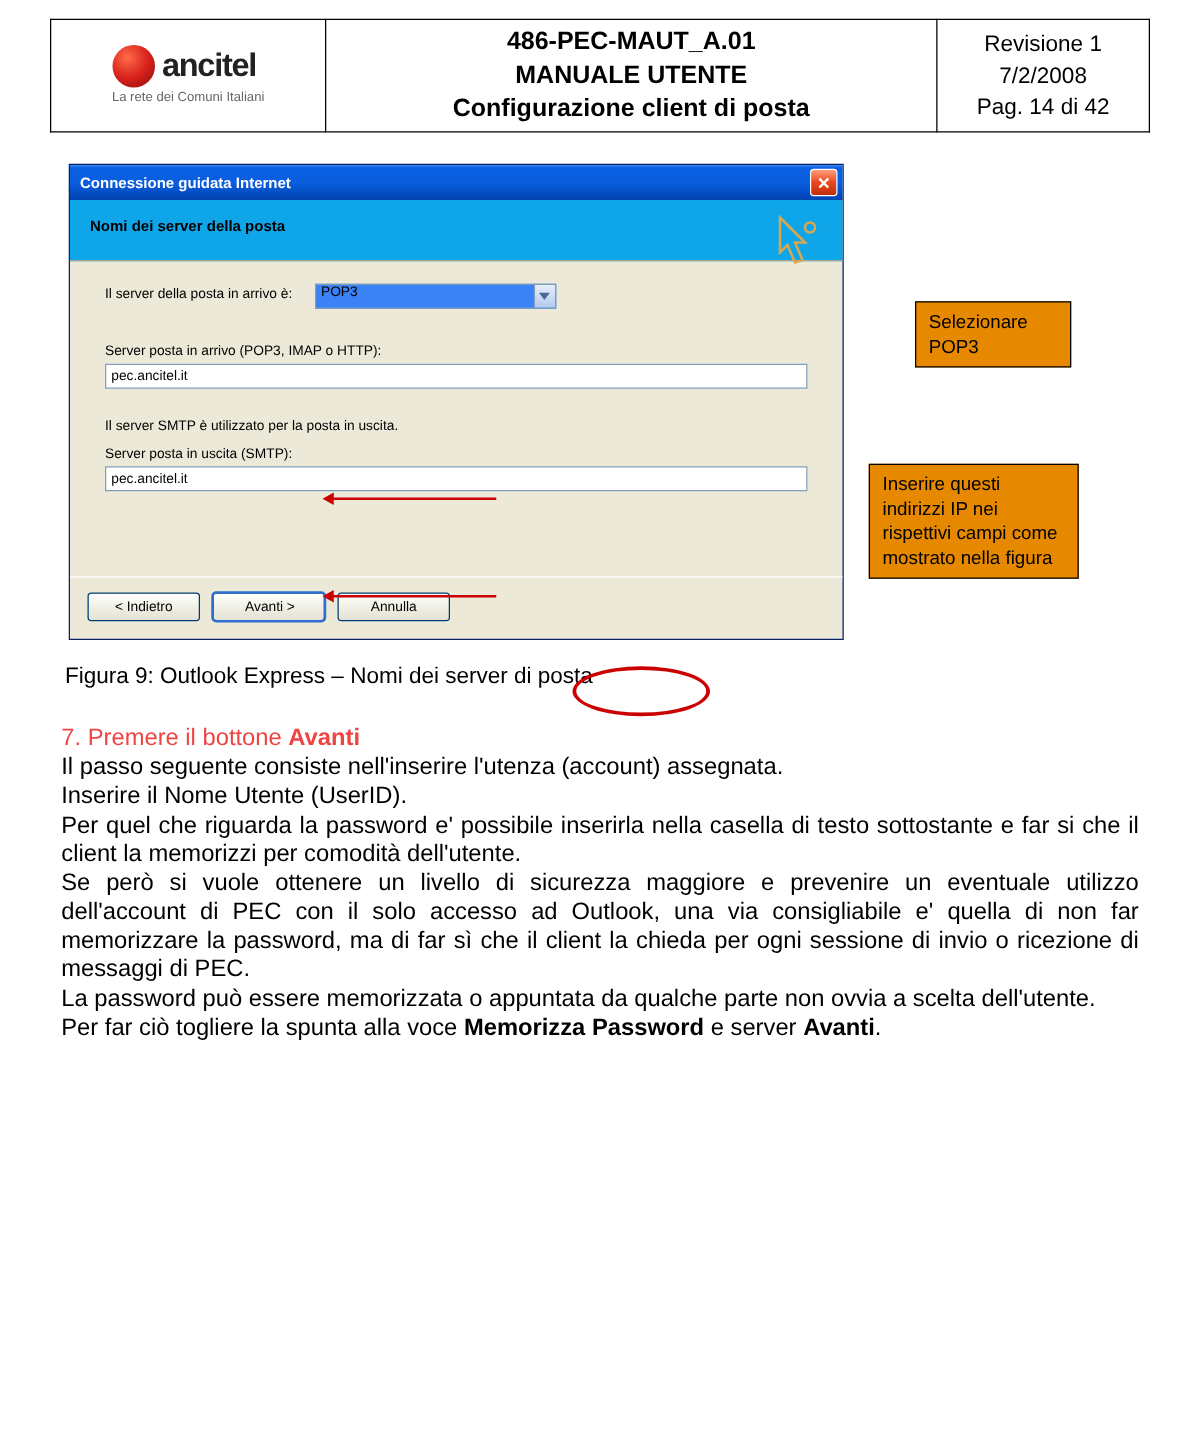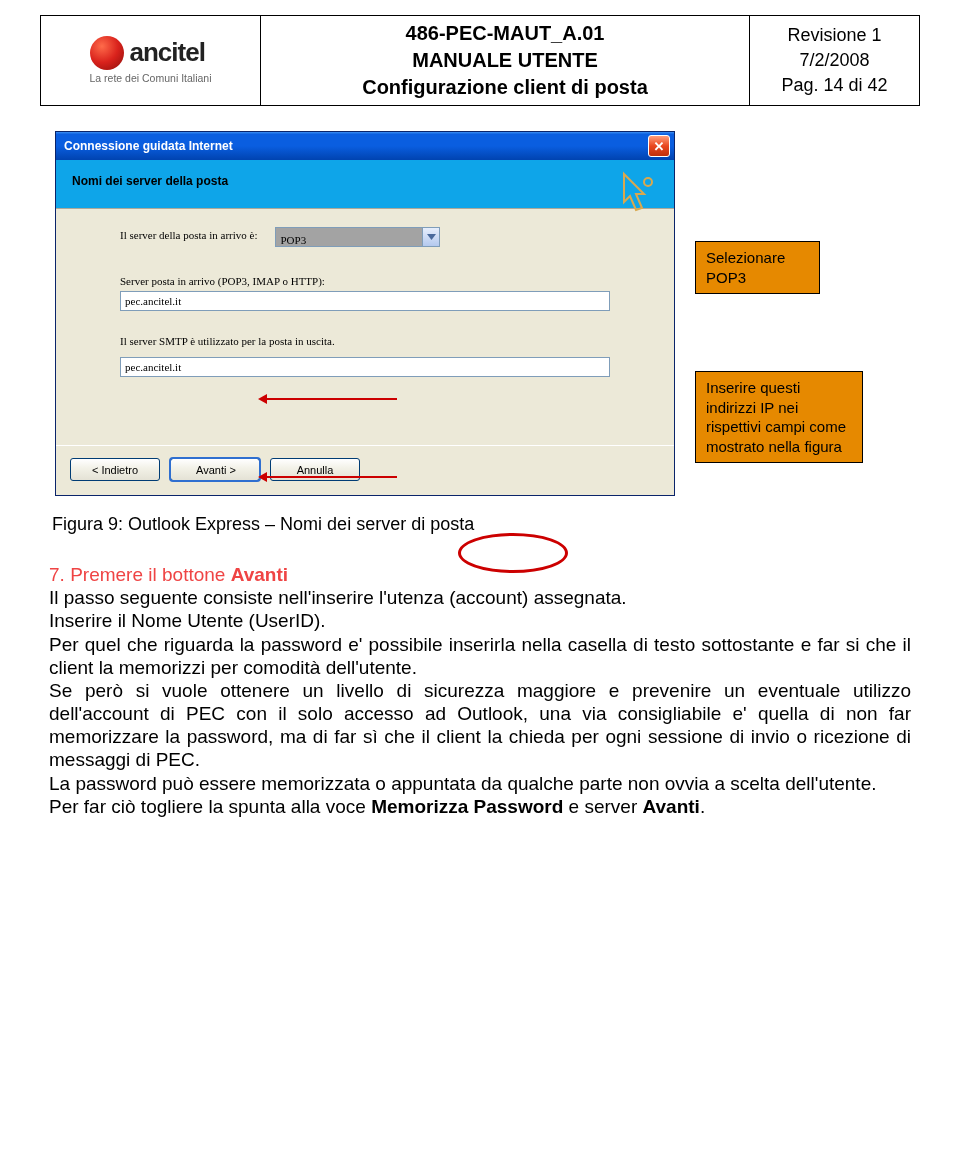--- a/index.html
+++ b/index.html
@@ -63,34 +63,33 @@
     border-bottom: 1px solid #aca899;
     padding: 14px 16px 20px;
     position: relative;
   }
   .dlg-header-title { font-weight: 700; font-size: 12px; }
   .dlg-header-icon {
     position: absolute; right: 14px; top: 6px;
     width: 56px; height: 56px;
   }
   .dlg-body {
-    padding: 18px 64px 12px;
-    font-family: Liberation Serif, serif;
+    padding: 18px 28px 12px;
   }
   .field-row { margin-bottom: 10px; }
   .field-row.inline { display: flex; align-items: center; gap: 18px; }
   .label { display: block; margin-bottom: 4px; color: #000; }
   .textbox {
     background: #fff; border: 1px solid #7f9db9; height: 20px;
     font: inherit; padding: 2px 4px;
   }
   .textbox.wide { width: 100%; }
   .select {
-    border: 1px solid #7f9db9; background: #a3a3a3; height: 20px;
-    width: 165px; display: flex; align-items: flex-end; justify-content: space-between;
+    border: 1px solid #7f9db9; background: #3b82f6; height: 20px;
+    width: 193px; display: flex; align-items: flex-start; justify-content: space-between;
     padding: 0 0 0 4px; font: inherit;
   }
   .select-btn {
     width: 17px; height: 18px;
     background: linear-gradient(to bottom,#e6eefc,#b4c9ee);
     border-left: 1px solid #7f9db9;
     display:flex;align-items:center;justify-content:center;
   }
   .select-btn svg{display:block}
   .dlg-footer {
@@ -117,21 +116,21 @@
     color: #000;
     border: 1px solid #000;
     padding: 6px 10px;
     font-family: Arial, sans-serif;
     font-size: 15px;
     line-height: 1.3;
     position: absolute;
   }
   .callout.orange { background: #e68900; }
   .figure-wrap { position: relative; }
-  .callout1 { left: 695px; top: 110px; width: 125px; }
+  .callout1 { left: 732px; top: 110px; width: 125px; }
   .callout2 { left: 695px; top: 240px; width: 168px; }
 
   .red-arrow {
     position: absolute;
     height: 2px;
     background: #c00;
   }
   .red-arrow::before {
     content: "";
     position: absolute; left: -9px; top: -4px;
@@ -223,20 +222,21 @@
       <div style="height:18px"></div>
       <div class="field-row">
         <span class="label">Server posta in arrivo (POP3, IMAP o HTTP):</span>
         <input class="textbox wide" value="pec.ancitel.it" style="">
       </div>
       <div style="height:14px"></div>
       <div class="field-row">
         <span class="label">Il server SMTP è utilizzato per la posta in uscita.</span>
       </div>
       <div class="field-row">
+        <span class="label">Server posta in uscita (SMTP):</span>
         <input class="textbox wide" value="pec.ancitel.it" style="">
       </div>
       <div style="height:46px"></div>
     </div>
     <div class="dlg-footer">
       <button class="winbtn">&lt; Indietro</button>
       <button class="winbtn default">Avanti &gt;</button>
       <button class="winbtn">Annulla</button>
     </div>
   </div>

